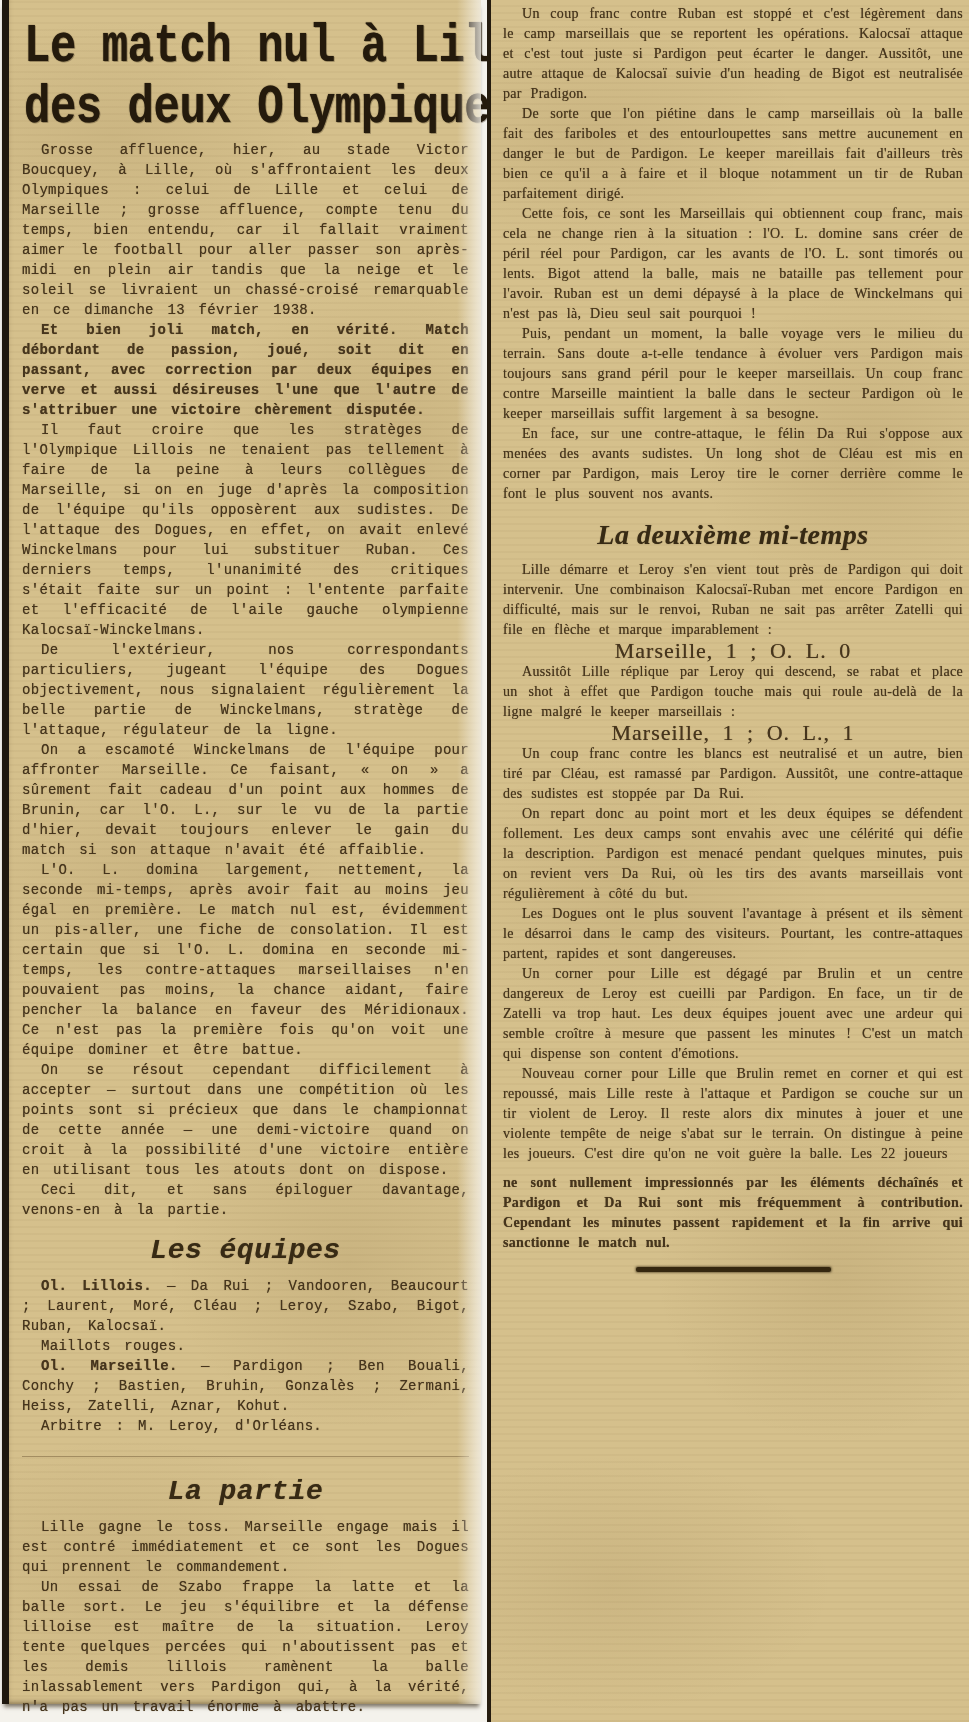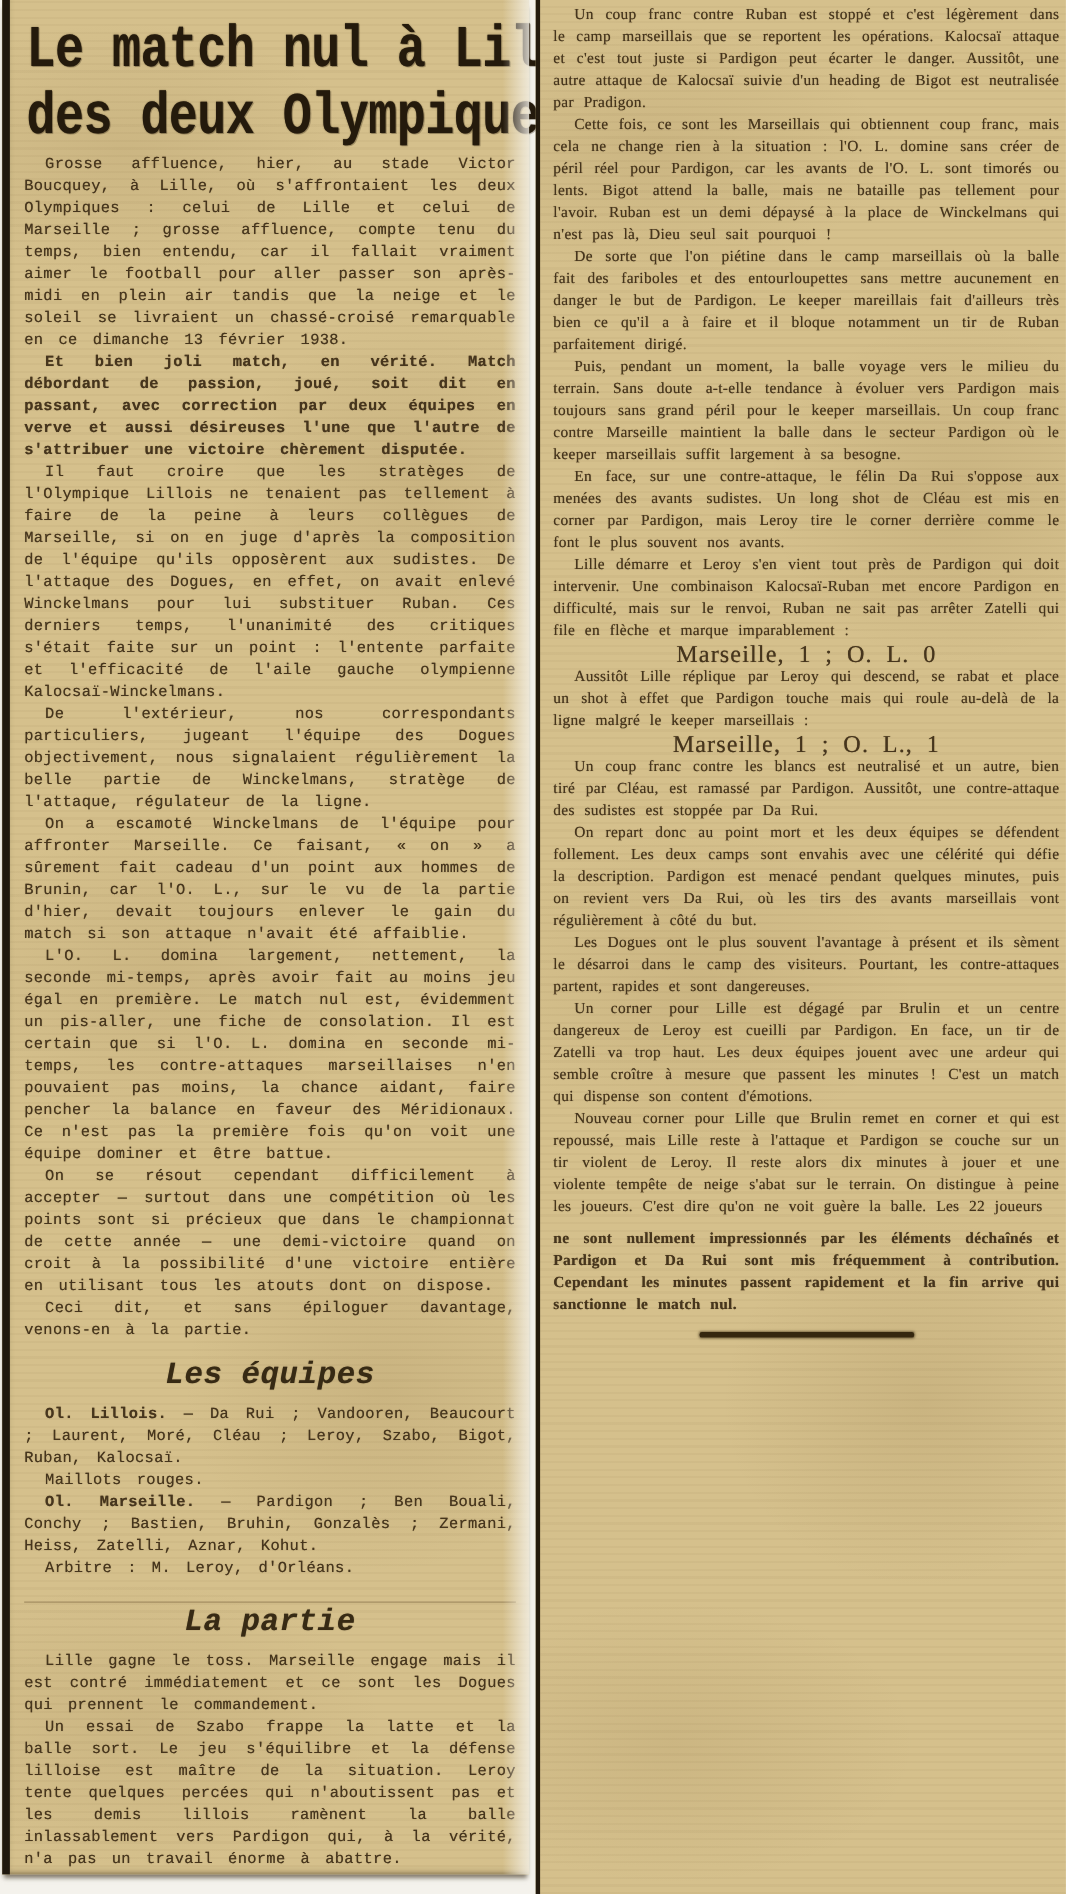--- a/index.html
+++ b/index.html
@@ -58,21 +58,21 @@
   .para strong{font-weight:700;}
   .sec-heading{
     margin:16px 0 10px;text-align:center;
     font-style:italic;font-weight:700;
     font-size:28px;line-height:30px;color:#372a14;
     letter-spacing:.5px;
     text-shadow:0 0 1px rgba(58,44,22,.6);
   }
   .sec-heading.rule-above{
     border-top:1px solid rgba(90,68,34,.4);
-    padding-top:4px;margin-top:20px;
+    padding-top:20px;margin-top:20px;
   }
   .score-line{
     margin:1px 0;text-align:center;
     font-size:22px;line-height:20px;color:var(--ink,#46351d);
     word-spacing:6px;letter-spacing:1px;
     text-shadow:0 0 .7px rgba(74,56,28,.75);
   }
   .end-rule{
     width:195px;height:5px;margin:14px auto 0;
     background:#35270f;border-radius:2px;
@@ -104,24 +104,25 @@
           <h2 class="sec-heading rule-above">La partie</h2>
           <p class="para">Lille gagne le toss. Marseille engage mais il est contré immédiatement et ce sont les Dogues qui prennent le commandement.</p>
           <p class="para">Un essai de Szabo frappe la latte et la balle sort. Le jeu s'équilibre et la défense lilloise est maître de la situation. Leroy tente quelques percées qui n'aboutissent pas et les demis lillois ramènent la balle inlassablement vers Pardigon qui, à la vérité, n'a pas un travail énorme à abattre.</p>
         </div>
     </div>
   </div>
 
   <div class="clipping right-clip">
     <div class="inner-right">
         <p class="para">Un coup franc contre Ruban est stoppé et c'est légèrement dans le camp marseillais que se reportent les opérations. Kalocsaï attaque et c'est tout juste si Pardigon peut écarter le danger. Aussitôt, une autre attaque de Kalocsaï suivie d'un heading de Bigot est neutralisée par Pradigon.</p>
+        <p class="para">De sorte que l'on piétine dans le camp marseillais où la balle fait des fariboles et des entourloupettes sans mettre aucunement en danger le but de Pardigon. Le keeper mareillais fait d'ailleurs très bien ce qu'il a à faire et il bloque notamment un tir de Ruban parfaitement dirigé.</p>
         <p class="para">Cette fois, ce sont les Marseillais qui obtiennent coup franc, mais cela ne change rien à la situation : l'O. L. domine sans créer de péril réel pour Pardigon, car les avants de l'O. L. sont timorés ou lents. Bigot attend la balle, mais ne bataille pas tellement pour l'avoir. Ruban est un demi dépaysé à la place de Winckelmans qui n'est pas là, Dieu seul sait pourquoi !</p>
-        <p class="para">De sorte que l'on piétine dans le camp marseillais où la balle fait des fariboles et des entourloupettes sans mettre aucunement en danger le but de Pardigon. Le keeper mareillais fait d'ailleurs très bien ce qu'il a à faire et il bloque notamment un tir de Ruban parfaitement dirigé.</p>
         <p class="para">Puis, pendant un moment, la balle voyage vers le milieu du terrain. Sans doute a-t-elle tendance à évoluer vers Pardigon mais toujours sans grand péril pour le keeper marseillais. Un coup franc contre Marseille maintient la balle dans le secteur Pardigon où le keeper marseillais suffit largement à sa besogne.</p>
         <p class="para">En face, sur une contre-attaque, le félin Da Rui s'oppose aux menées des avants sudistes. Un long shot de Cléau est mis en corner par Pardigon, mais Leroy tire le corner derrière comme le font le plus souvent nos avants.</p>
+        <h2 class="sec-heading">La deuxième mi-temps</h2>
         <p class="para">Lille démarre et Leroy s'en vient tout près de Pardigon qui doit intervenir. Une combinaison Kalocsaï-Ruban met encore Pardigon en difficulté, mais sur le renvoi, Ruban ne sait pas arrêter Zatelli qui file en flèche et marque imparablement :</p>
         <p class="score-line">Marseille, 1 ; O. L. 0</p>
         <p class="para">Aussitôt Lille réplique par Leroy qui descend, se rabat et place un shot à effet que Pardigon touche mais qui roule au-delà de la ligne malgré le keeper marseillais :</p>
         <p class="score-line">Marseille, 1 ; O. L., 1</p>
         <p class="para">Un coup franc contre les blancs est neutralisé et un autre, bien tiré par Cléau, est ramassé par Pardigon. Aussitôt, une contre-attaque des sudistes est stoppée par Da Rui.</p>
         <p class="para">On repart donc au point mort et les deux équipes se défendent follement. Les deux camps sont envahis avec une célérité qui défie la description. Pardigon est menacé pendant quelques minutes, puis on revient vers Da Rui, où les tirs des avants marseillais vont régulièrement à côté du but.</p>
         <p class="para">Les Dogues ont le plus souvent l'avantage à présent et ils sèment le désarroi dans le camp des visiteurs. Pourtant, les contre-attaques partent, rapides et sont dangereuses.</p>
         <p class="para">Un corner pour Lille est dégagé par Brulin et un centre dangereux de Leroy est cueilli par Pardigon. En face, un tir de Zatelli va trop haut. Les deux équipes jouent avec une ardeur qui semble croître à mesure que passent les minutes ! C'est un match qui dispense son content d'émotions.</p>
         <p class="para">Nouveau corner pour Lille que Brulin remet en corner et qui est repoussé, mais Lille reste à l'attaque et Pardigon se couche sur un tir violent de Leroy. Il reste alors dix minutes à jouer et une violente tempête de neige s'abat sur le terrain. On distingue à peine les joueurs. C'est dire qu'on ne voit guère la balle. Les 22 joueurs</p>
         <p class="para bold continuation">ne sont nullement impressionnés par les éléments déchaînés et Pardigon et Da Rui sont mis fréquemment à contribution. Cependant les minutes passent rapidement et la fin arrive qui sanctionne le match nul.</p>

